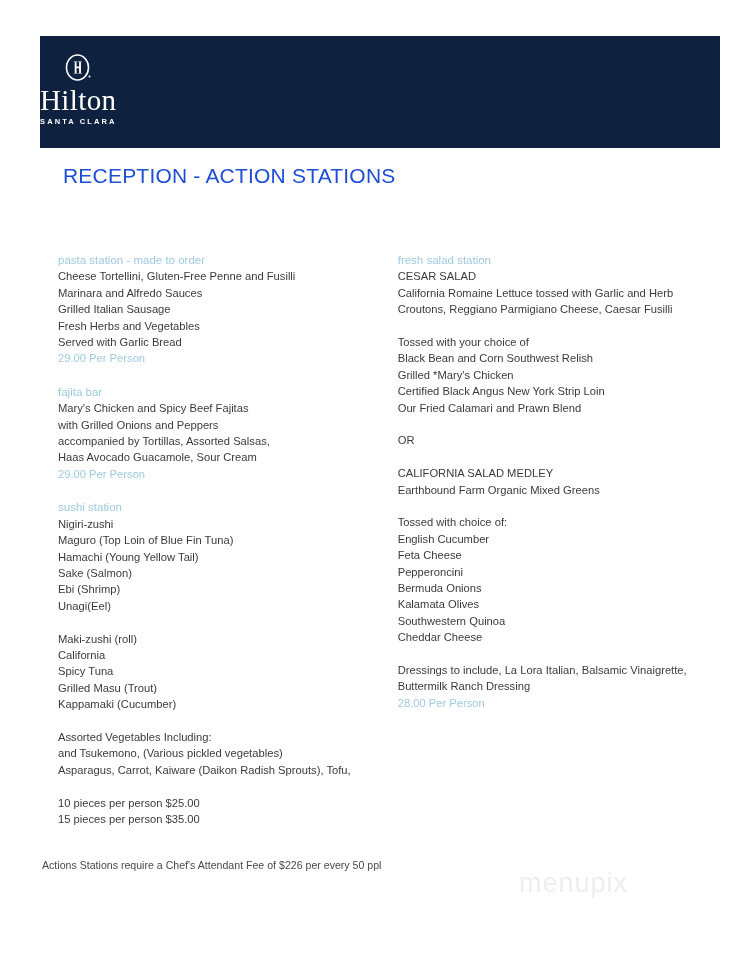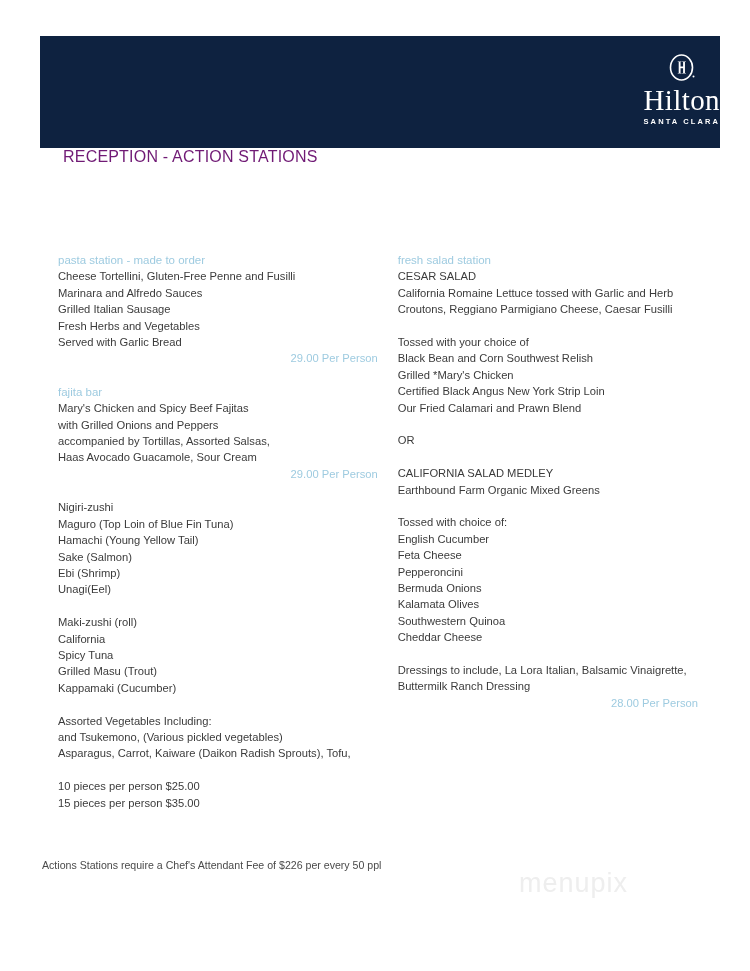--- a/index.html
+++ b/index.html
@@ -24,21 +24,21 @@
   
   .banner {
     position: absolute;
     left: 40px;
     top: 36px;
     width: 680px;
     height: 112px;
     background: #0e2240;
     display: flex;
     align-items: center;
-    justify-content: flex-end;
+    justify-content: flex-start;
   }
   .logo-block {
     display: flex;
     flex-direction: column;
     align-items: center;
     justify-content: center;
     transform: translateY(-2px);
   }
   .logo-mark {
     width: 30px;
@@ -61,24 +61,24 @@
     line-height: 12px;
     letter-spacing: 2.1px;
     font-weight: 700;
     margin-top: 1px;
   }
 
   
   .page-title {
     position: absolute;
     left: 63px;
-    top: 148px;
-    font-size: 16px;
+    top: 164px;
+    font-size: 21px;
     letter-spacing: 0.2px;
-    color: #701a75;
+    color: #1d4ed8;
     font-weight: 400;
     white-space: nowrap;
   }
 
   
   .columns {
     position: absolute;
     left: 58px;
     top: 252px;
     width: 640px;
@@ -104,21 +104,20 @@
     line-height: 16.4px;
     font-weight: 400;
     white-space: nowrap;
   }
   .price {
     color: #9ecbe0;
     font-size: 11.2px;
     line-height: 16.4px;
     font-weight: 400;
     white-space: nowrap;
-    text-align: right;
   }
   .spacer { height: 16.4px; }
 
   
   .footer {
     position: absolute;
     left: 42px;
     top: 856px;
     width: 560px;
   }
@@ -173,20 +172,21 @@
         </div>
         <div class="section">
           <div class="sec-head">fajita bar</div>
           <div class="line">Mary's Chicken and Spicy Beef Fajitas</div>
           <div class="line">with Grilled Onions and Peppers</div>
           <div class="line">accompanied by Tortillas, Assorted Salsas,</div>
           <div class="line">Haas Avocado Guacamole, Sour Cream</div>
           <div class="price">29.00 Per Person</div>
         </div>
         <div class="section">
+          <div class="sec-head">sushi station</div>
           <div class="line">Nigiri-zushi</div>
           <div class="line">Maguro (Top Loin of Blue Fin Tuna)</div>
           <div class="line">Hamachi (Young Yellow Tail)</div>
           <div class="line">Sake (Salmon)</div>
           <div class="line">Ebi (Shrimp)</div>
           <div class="line">Unagi(Eel)</div>
           <div class="spacer"></div>
           <div class="line">Maki-zushi (roll)</div>
           <div class="line">California</div>
           <div class="line">Spicy Tuna</div>

